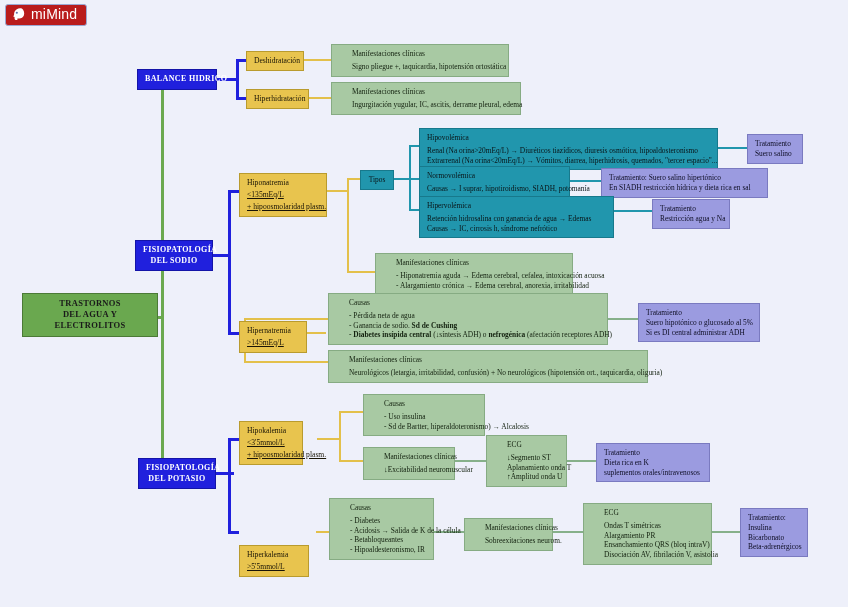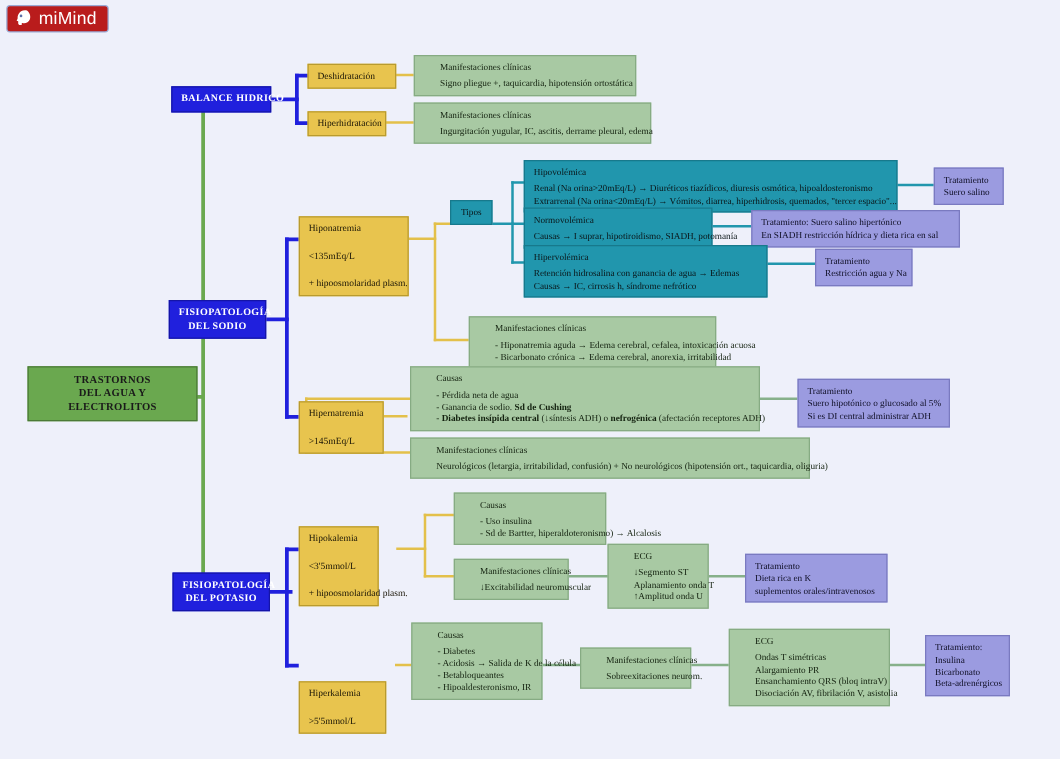--- a/index.html
+++ b/index.html
@@ -69,21 +69,21 @@
   }
   .n-sage {
     background: #a8c9a3; border: 1px solid #86ab83;
     color: #13210f; font-size: 7.4px; padding-left: 20px;
   }
   .n-purple {
     background: #9b9be0; border: 1px solid #7a7ac0;
     color: #0e0e24; font-size: 7.4px;
   }
   .n-teal .hd, .n-sage .hd, .n-purple .hd { margin-bottom: 3px; }
-  .n-gold .ln + .ln { margin-top: 12px; }
+  .n-gold .ln + .ln { margin-top: 2px; text-decoration: underline; }
   b { font-weight: bold; }
 </style>
 </head>
 <body>
 
 <div id="canvas">
 
   <div class="logo">
     <svg class="logo-mark" viewBox="0 0 16 16">
       <path d="M11.6 1.6c-3.1-1-6.4.5-7.7 3.2-.5 1-.7 2-.6 3 .1.6-.1 1-.5 1.5-.4.5-.3 1 .3 1.2l.7.2v1.6c0 .9.7 1.6 1.6 1.6h1.4v-1.3c0-.3.3-.5.6-.4 2.6.7 5.3-.6 6.3-3.1 1.1-2.8-.2-6-2.1-7.5z" fill="#ffffff"></path>
@@ -159,41 +159,41 @@
   </div>
   <div class="node n-main" style="left:135px; top:240px; width:78px;">
     <span class="ln">FISIOPATOLOGÍA</span>
     <span class="ln">DEL SODIO</span>
   </div>
   <div class="node n-main" style="left:138px; top:458px; width:78px;">
     <span class="ln">FISIOPATOLOGÍA</span>
     <span class="ln">DEL POTASIO</span>
   </div>
 
-  <div class="node n-gold" style="left:246px; top:51px; width:71px;">
+  <div class="node n-gold" style="left:246px; top:51px; width:58px;">
     <span class="ln">Deshidratación</span>
   </div>
   <div class="node n-gold" style="left:246px; top:89px; width:63px;">
     <span class="ln">Hiperhidratación</span>
   </div>
   <div class="node n-sage" style="left:331px; top:44px; width:178px;">
     <span class="ln hd">Manifestaciones clínicas</span>
     <span class="ln">Signo pliegue +, taquicardia, hipotensión ortostática</span>
   </div>
   <div class="node n-sage" style="left:331px; top:82px; width:190px;">
     <span class="ln hd">Manifestaciones clínicas</span>
     <span class="ln">Ingurgitación yugular, IC, ascitis, derrame pleural, edema</span>
   </div>
 
   <div class="node n-gold" style="left:239px; top:173px; width:88px;">
     <span class="ln">Hiponatremia</span>
     <span class="ln">&lt;135mEq/L</span>
     <span class="ln">+ hipoosmolaridad plasm.</span>
   </div>
-  <div class="node n-teal" style="left:360px; top:160px; width:34px; text-align:center;">
+  <div class="node n-teal" style="left:360px; top:170px; width:34px; text-align:center;">
     <span class="ln">Tipos</span>
   </div>
 
   <div class="node n-teal" style="left:419px; top:128px; width:299px;">
     <span class="ln hd">Hipovolémica</span>
     <span class="ln">Renal (Na orina&gt;20mEq/L) → Diuréticos tiazídicos, diuresis osmótica, hipoaldosteronismo</span>
     <span class="ln">Extrarrenal (Na orina&lt;20mEq/L) → Vómitos, diarrea, hiperhidrosis, quemados, "tercer espacio"...</span>
   </div>
   <div class="node n-purple" style="left:747px; top:134px; width:56px;">
     <span class="ln">Tratamiento</span>
@@ -215,21 +215,21 @@
     <span class="ln">Causas → IC, cirrosis h, síndrome nefrótico</span>
   </div>
   <div class="node n-purple" style="left:652px; top:199px; width:78px;">
     <span class="ln">Tratamiento</span>
     <span class="ln">Restricción agua y Na</span>
   </div>
 
   <div class="node n-sage" style="left:375px; top:253px; width:198px;">
     <span class="ln hd">Manifestaciones clínicas</span>
     <span class="ln">- Hiponatremia aguda → Edema cerebral, cefalea, intoxicación acuosa</span>
-    <span class="ln">- Bicarbonato crónica → Edema cerebral, anorexia, irritabilidad</span>
+    <span class="ln">- Alargamiento crónica → Edema cerebral, anorexia, irritabilidad</span>
   </div>
 
   <div class="node n-gold" style="left:239px; top:321px; width:68px;">
     <span class="ln">Hipernatremia</span>
     <span class="ln">&gt;145mEq/L</span>
   </div>
   <div class="node n-sage" style="left:328px; top:293px; width:280px;">
     <span class="ln hd">Causas</span>
     <span class="ln">- Pérdida neta de agua</span>
     <span class="ln">- Ganancia de sodio. <b>Sd de Cushing</b></span>

